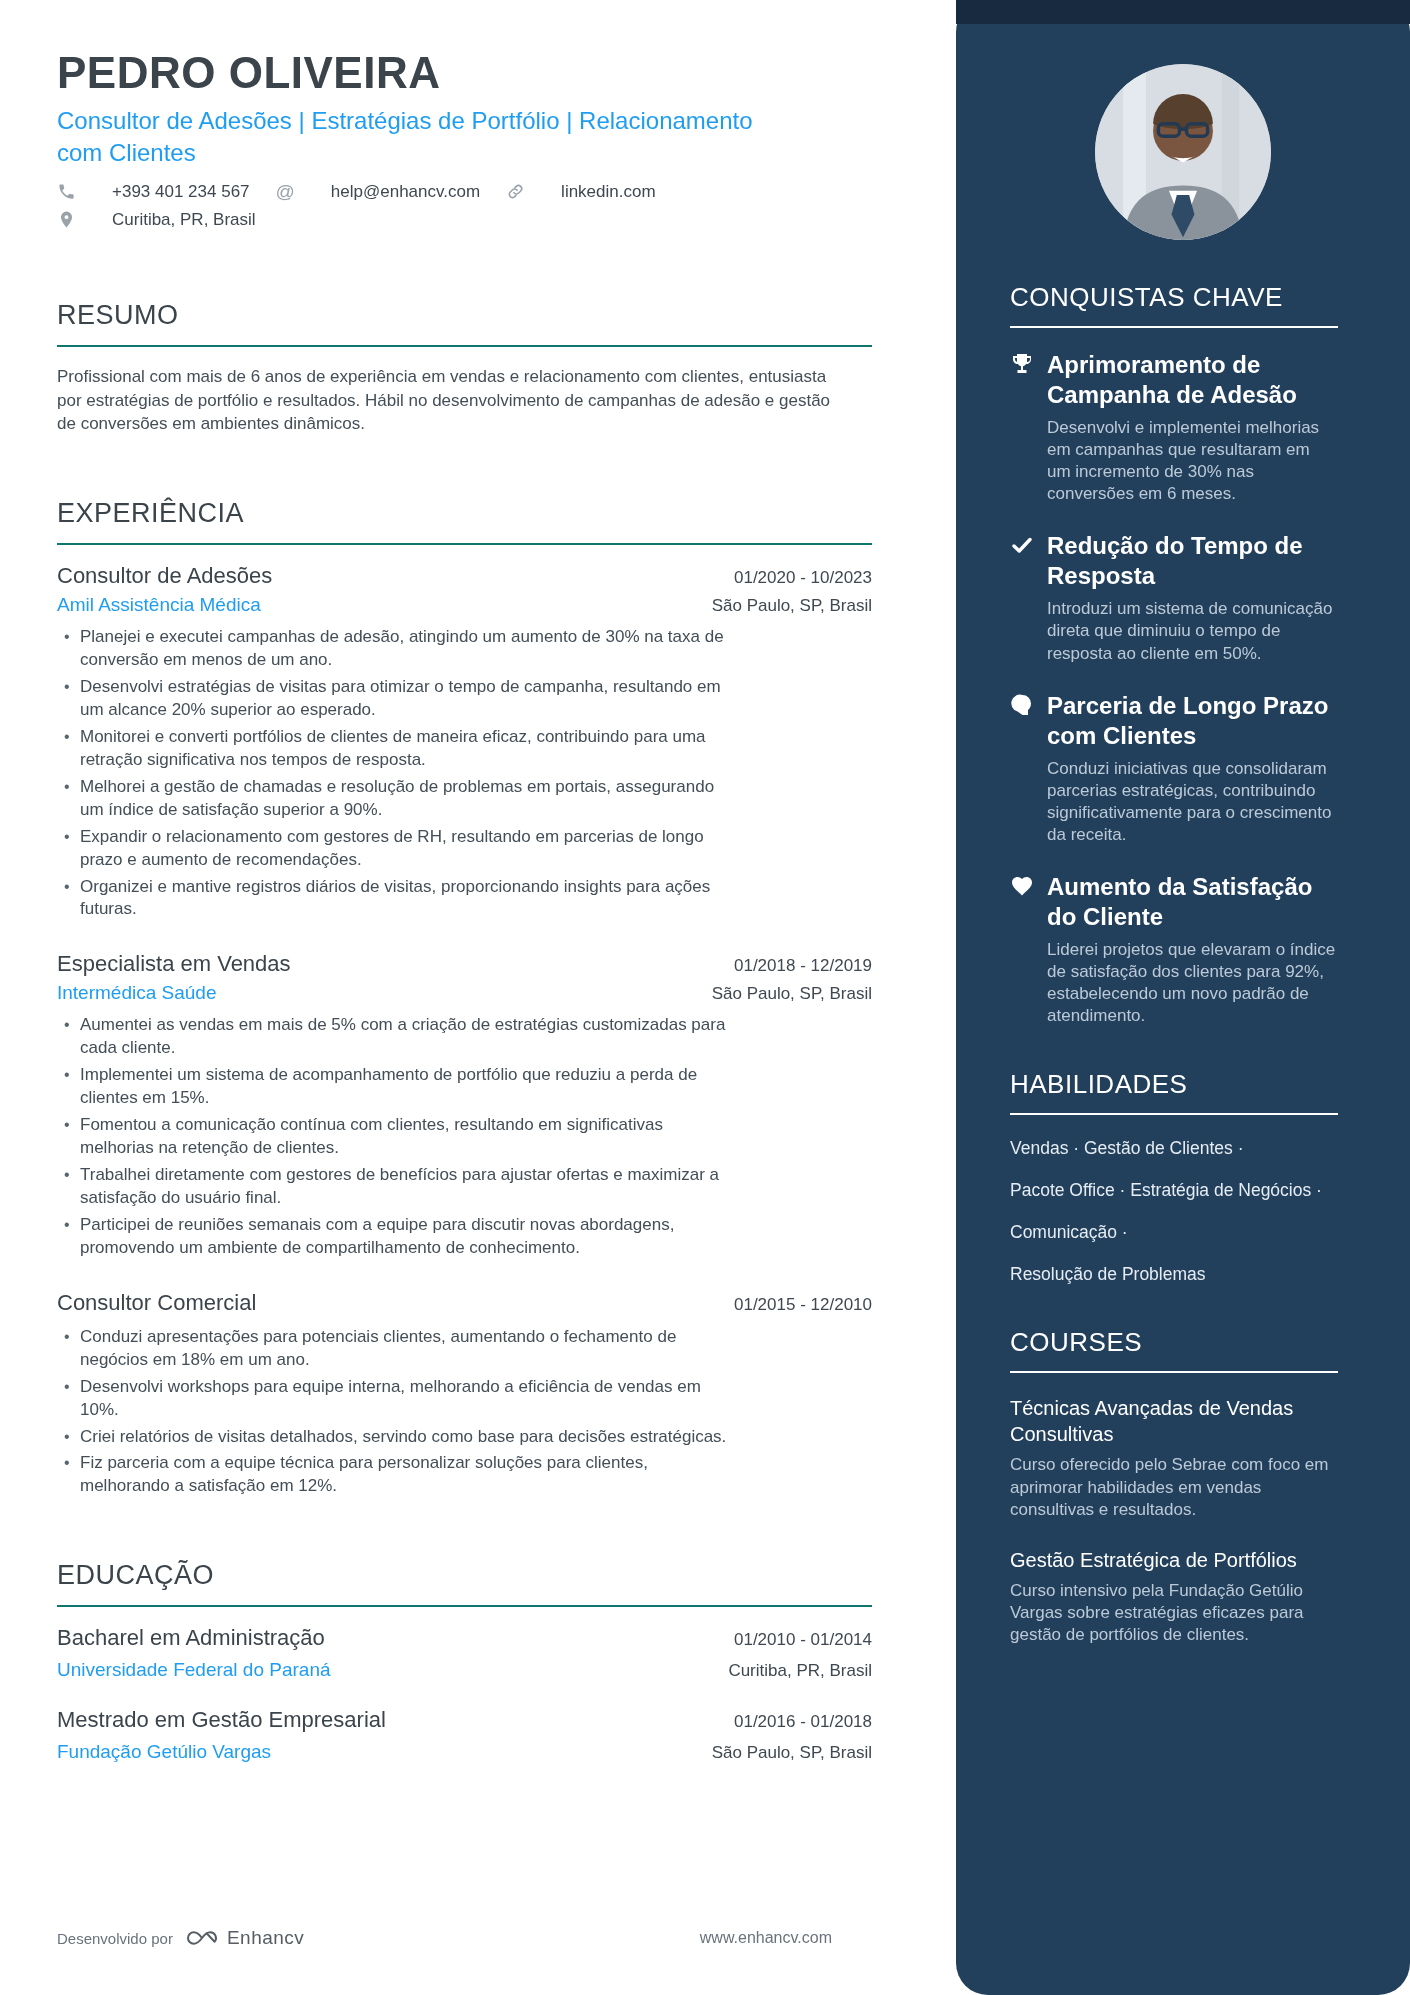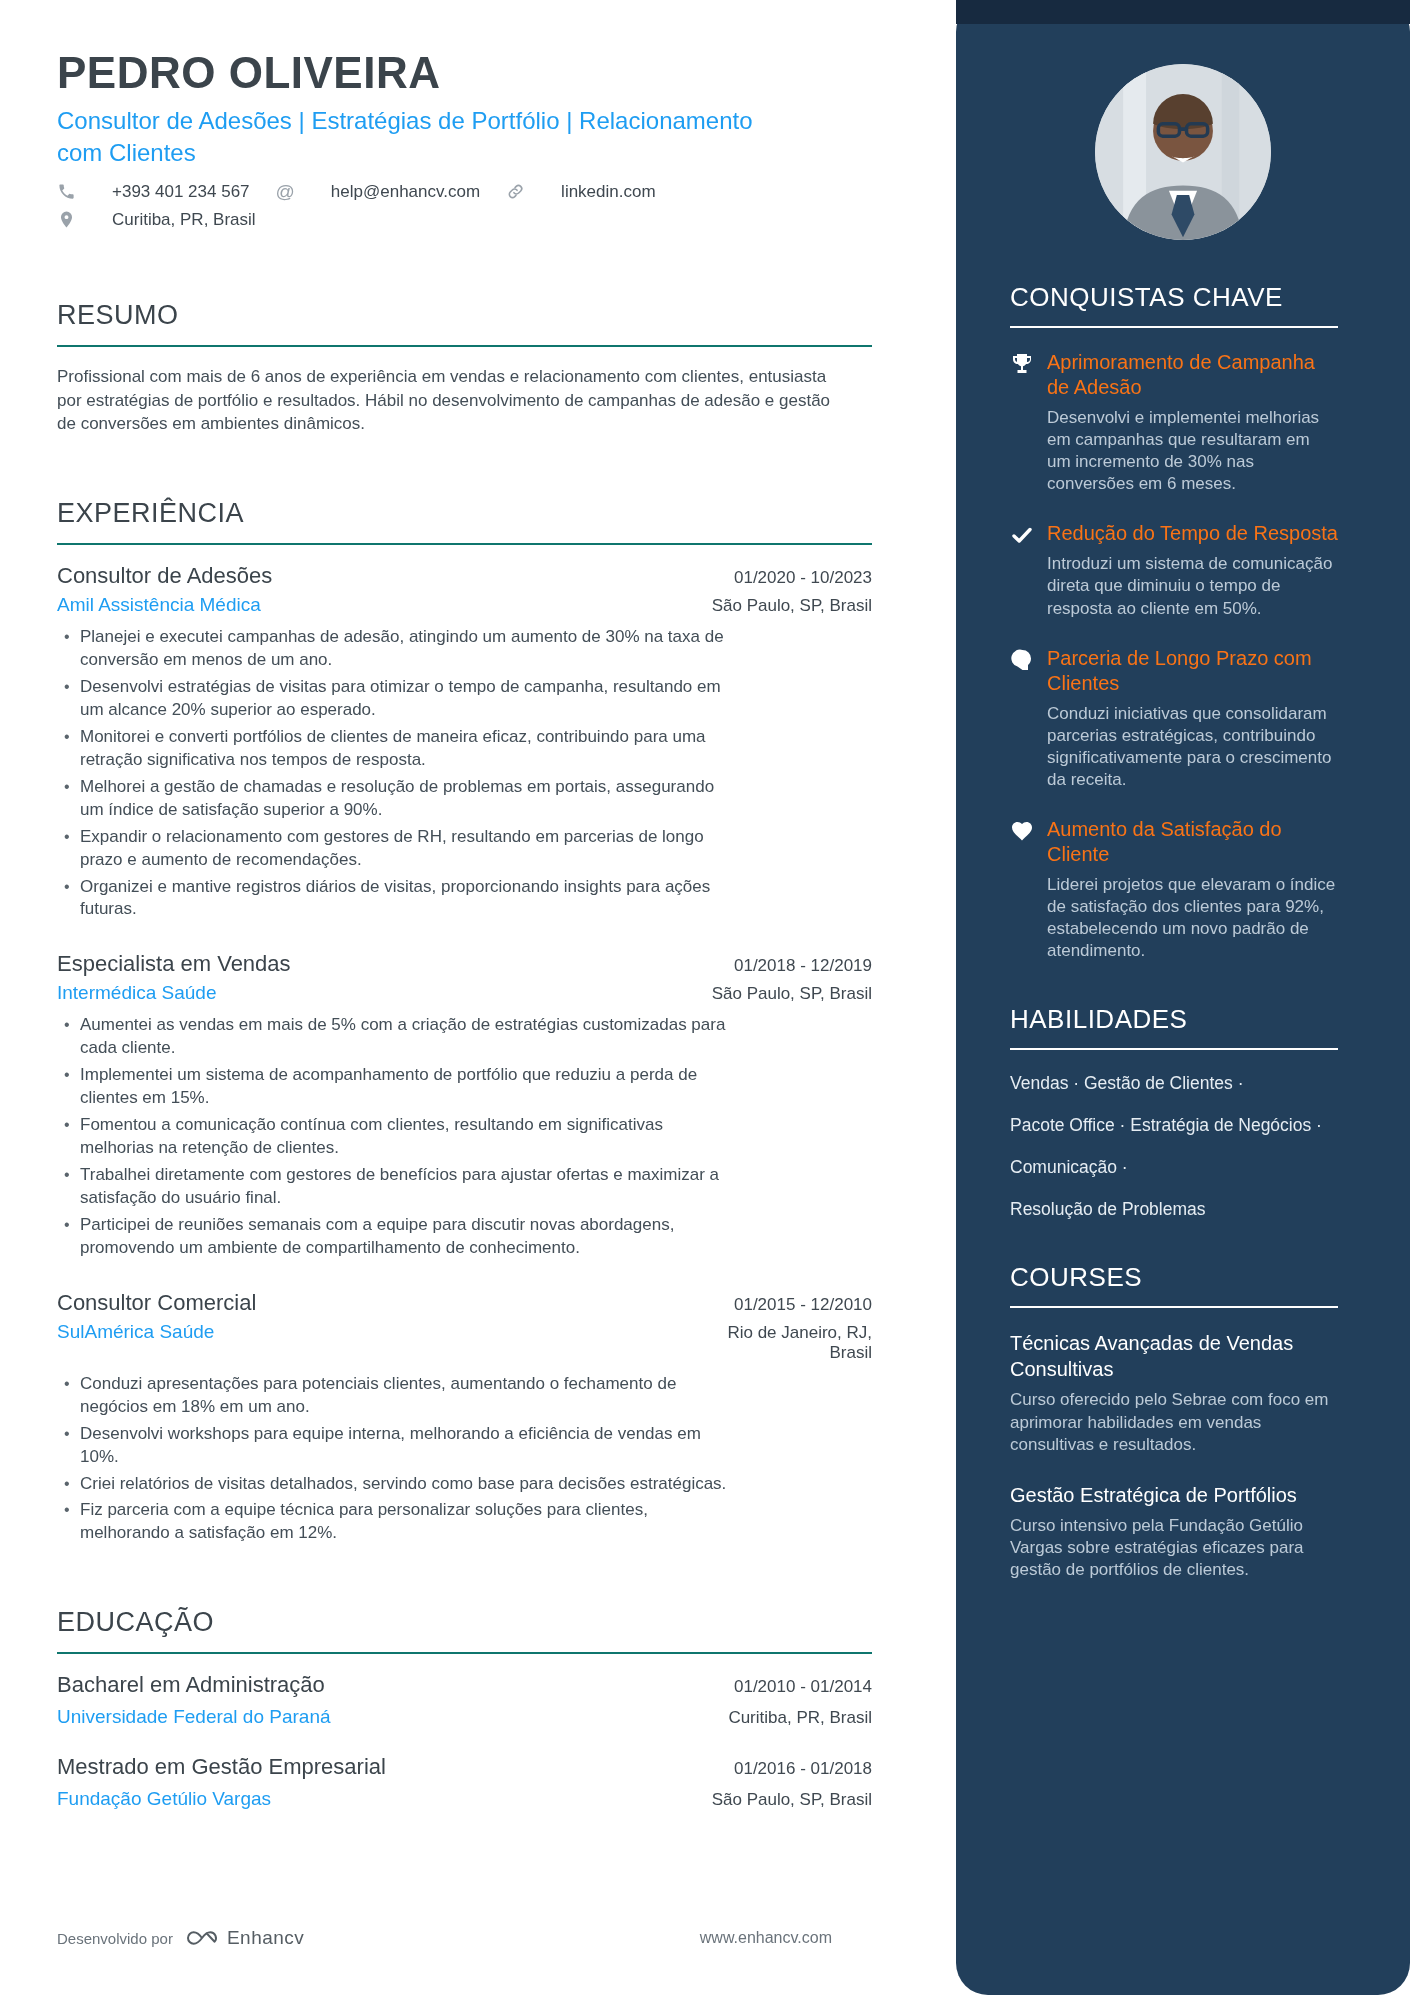--- a/index.html
+++ b/index.html
@@ -22,21 +22,21 @@
   .avatar svg{ display:block; width:100%; height:100%; }
   .sb-inner{ padding:0 72px 0 54px; }
   .sb-section{ margin-top:42px; }
   .sb-section h2{
     font-size:26px; font-weight:400; letter-spacing:0.5px; color:#ffffff;
     padding-bottom:13px; border-bottom:2px solid #ffffff; margin-bottom:22px;
   }
   .ach-item{ display:flex; margin-bottom:26px; }
   .ach-icon{ flex:0 0 24px; width:24px; height:24px; margin-right:13px; margin-top:2px; color:#ffffff; }
   .ach-icon svg{ width:24px; height:24px; display:block; }
-  .ach-title{ font-size:20px; font-weight:400; color:#f97316; line-height:1.25; margin-bottom:7px; }
+  .ach-title{ font-size:24px; font-weight:700; color:#ffffff; line-height:1.25; margin-bottom:7px; }
   .ach-text{ font-size:17px; color:#bccad7; line-height:1.3; }
   .skill-line{ font-size:17.5px; color:#e6edf3; margin-bottom:19px; line-height:1.3; }
   .course-item{ margin-bottom:26px; }
   .course-title{ font-size:20px; font-weight:500; color:#ffffff; line-height:1.3; margin-bottom:7px; }
   .course-text{ font-size:17px; color:#bccad7; line-height:1.3; }
   
   .main{ position:absolute; top:0; left:0; width:921px; padding:48px 49px 0 57px; }
   .name{ font-size:44px; font-weight:700; color:#3b444b; letter-spacing:0.5px; }
   .job-headline{ font-size:24px; font-weight:500; color:#1e9df2; line-height:1.35; margin-top:7px; width:700px; }
   .contact-row{ display:flex; flex-wrap:wrap; margin-top:12px; }
@@ -262,24 +262,20 @@
               <li>Trabalhei diretamente com gestores de benefícios para ajustar ofertas e maximizar a satisfação do usuário final.</li>
               <li>Participei de reuniões semanais com a equipe para discutir novas abordagens, promovendo um ambiente de compartilhamento de conhecimento.</li>
             </ul>
   </section>
 
   <section class="job">
     <div class="row">
       <h3 class="job-title">Consultor Comercial</h3>
       <span class="dates">01/2015 - 12/2010</span>
     </div>
-    <div class="row">
-      <span class="company">SulAmérica Saúde</span>
-      <span class="loc">Rio de Janeiro, RJ, Brasil</span>
-    </div>
     <ul class="bullets">
               <li>Conduzi apresentações para potenciais clientes, aumentando o fechamento de negócios em 18% em um ano.</li>
               <li>Desenvolvi workshops para equipe interna, melhorando a eficiência de vendas em 10%.</li>
               <li>Criei relatórios de visitas detalhados, servindo como base para decisões estratégicas.</li>
               <li>Fiz parceria com a equipe técnica para personalizar soluções para clientes, melhorando a satisfação em 12%.</li>
             </ul>
   </section>
 </div>
     </section>
 

